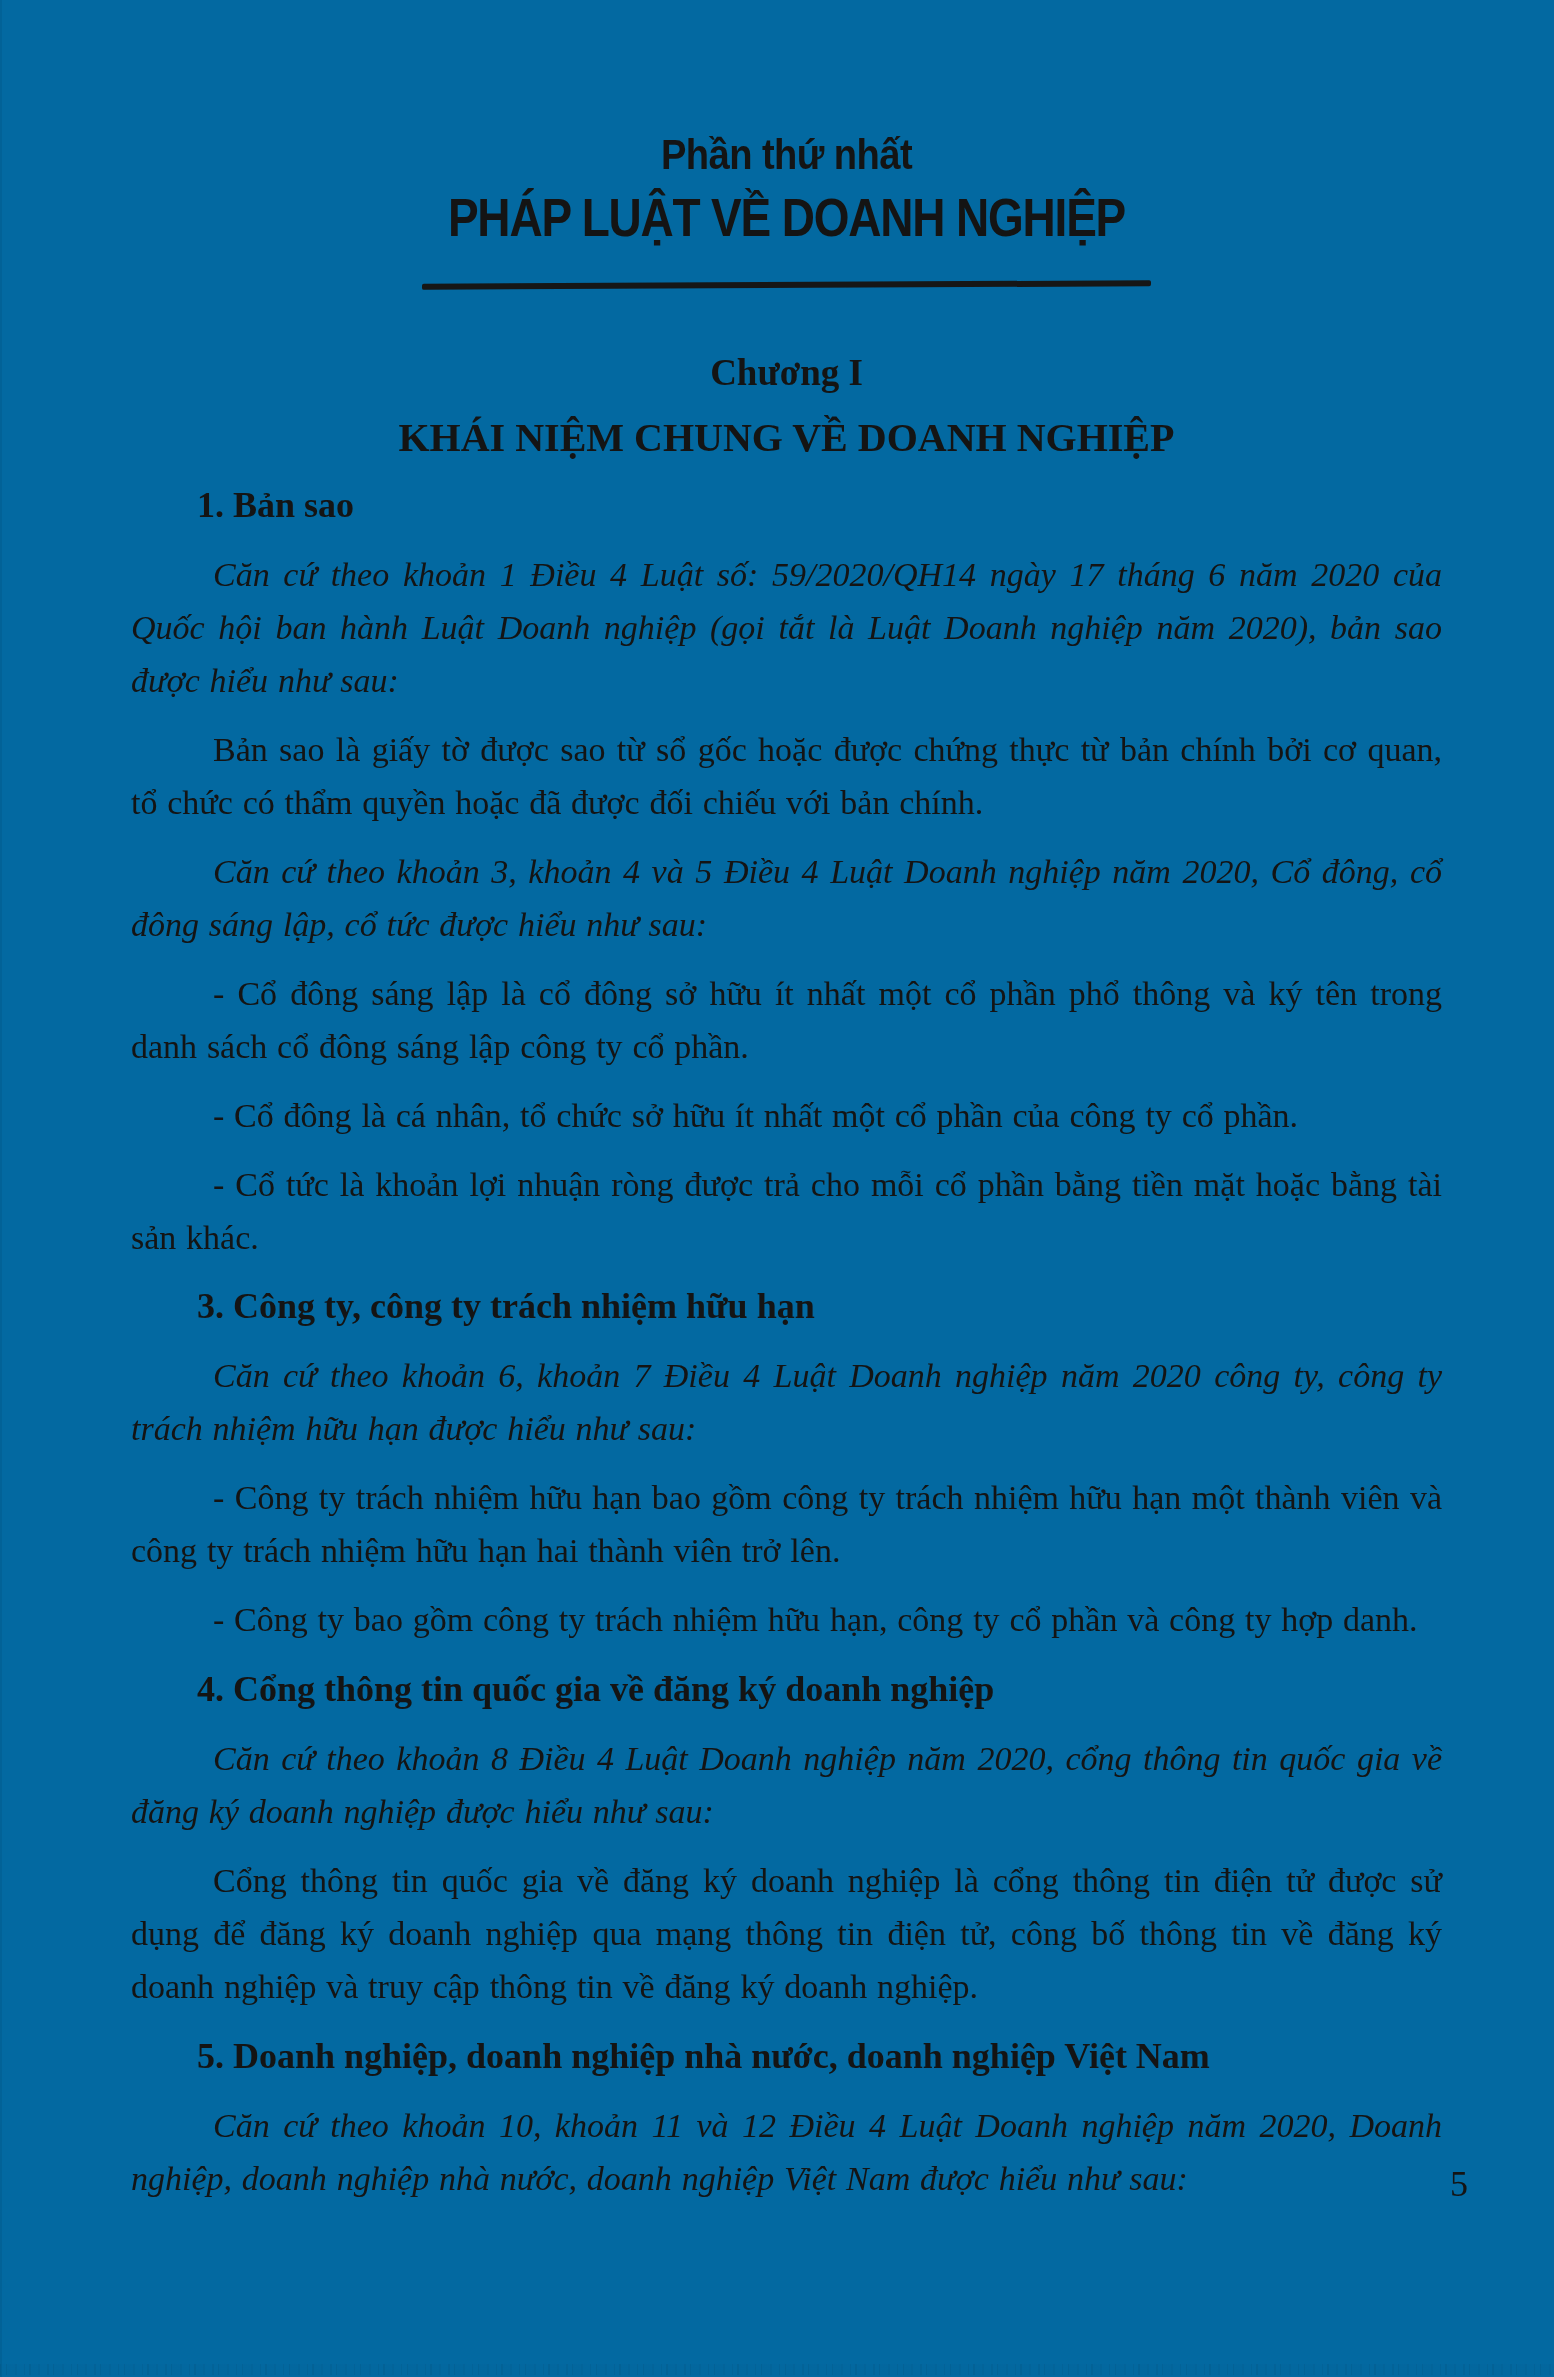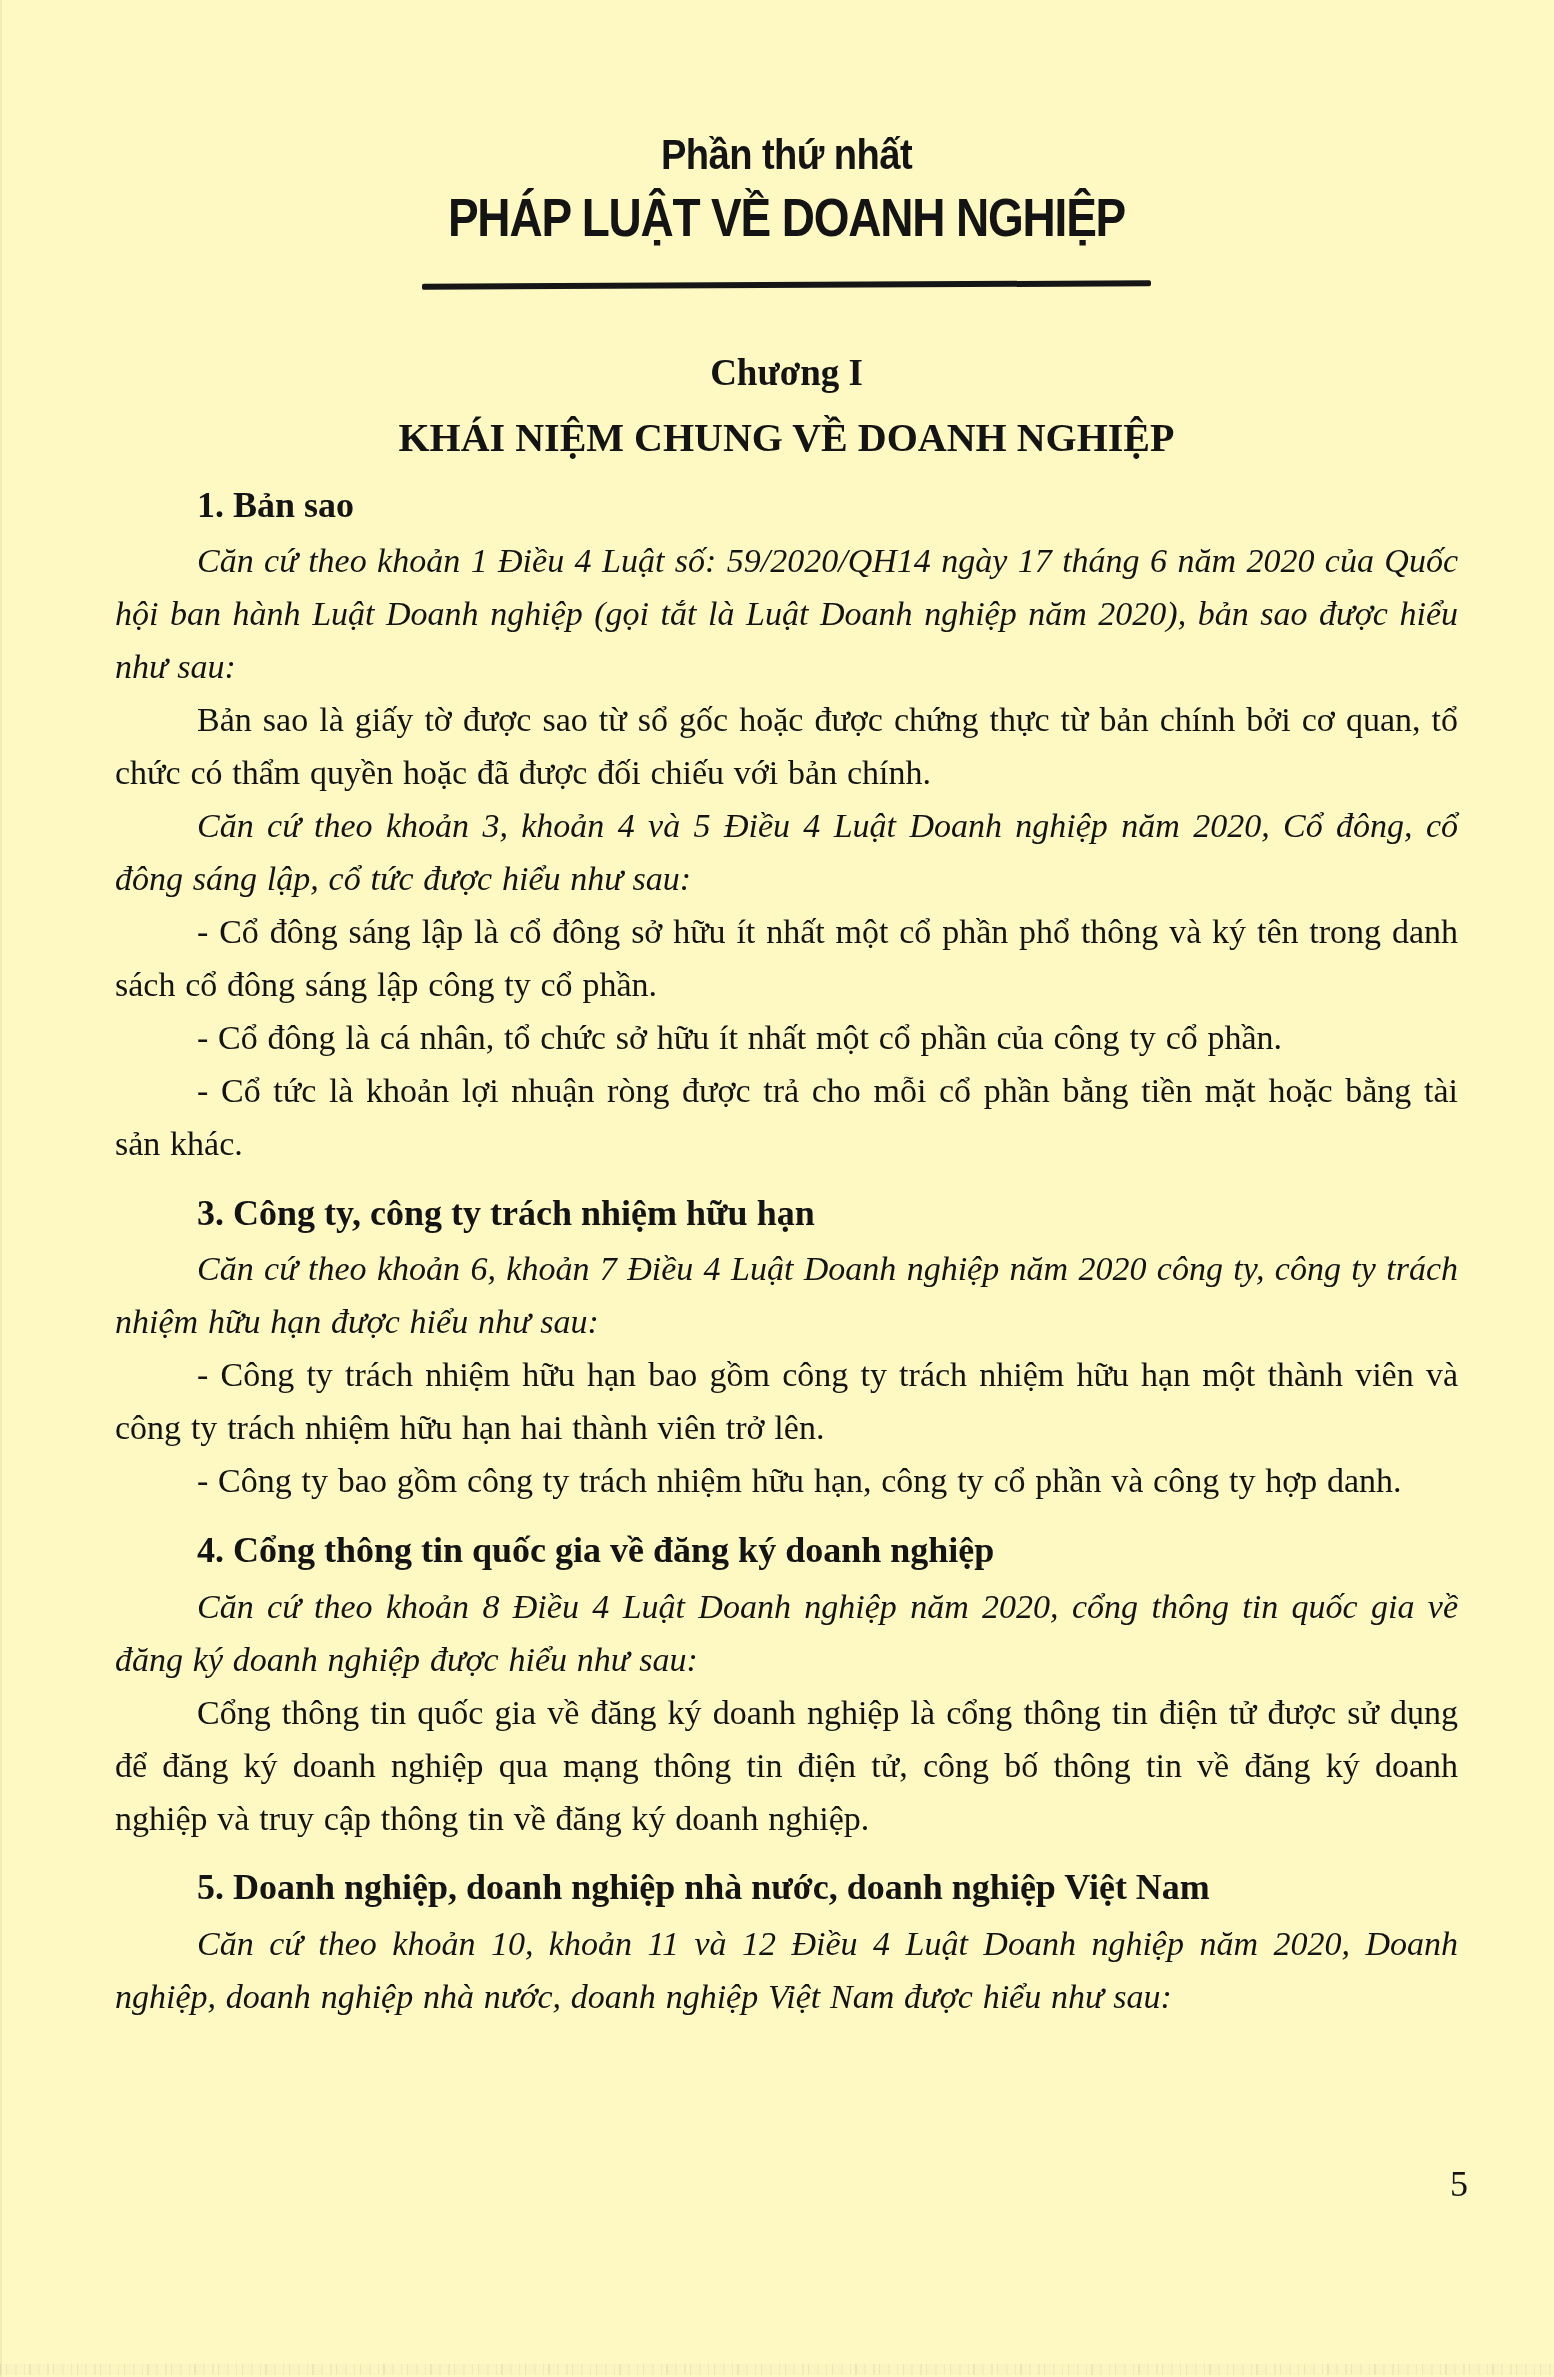--- a/index.html
+++ b/index.html
@@ -1,21 +1,21 @@
 <!DOCTYPE html>
 <html lang="vi" style="font-size:10.2px"><head>
 <meta charset="utf-8">
 <style>
   html, body { margin: 0; padding: 0; background: #e8e8e8; }
   .page {
     position: relative;
     width: 1554px;
     height: 2377px;
     margin: 0 auto;
-    background: #fef9c3;
+    background: #0369a1;
     color: #141414;
     overflow: hidden;
     font-family: "Liberation Serif", "DejaVu Serif", serif;
   }
   .content {
     padding: 131px 96px 0 115px; 
   }
   
   .part-kicker {
     text-align: center;
@@ -65,21 +65,21 @@
   
   .section-heading {
     font-weight: 700;
     font-size: 36px;
     line-height: 53px;
     margin: 16.6px 0 2.5px 0;
     text-indent: 82px;
     font-family: Liberation Serif, serif;
   }
   p.para {
-    margin: 0;
+    margin: 16px;
     font-size: 34px;
     line-height: 53px;
     text-align: justify;
     text-indent: 82px;
     word-spacing: 1.3px;
   }
   p.para.italic { font-style: italic; }
   p.para.continues { text-align-last: justify; }
   .page-number {
     position: absolute;

